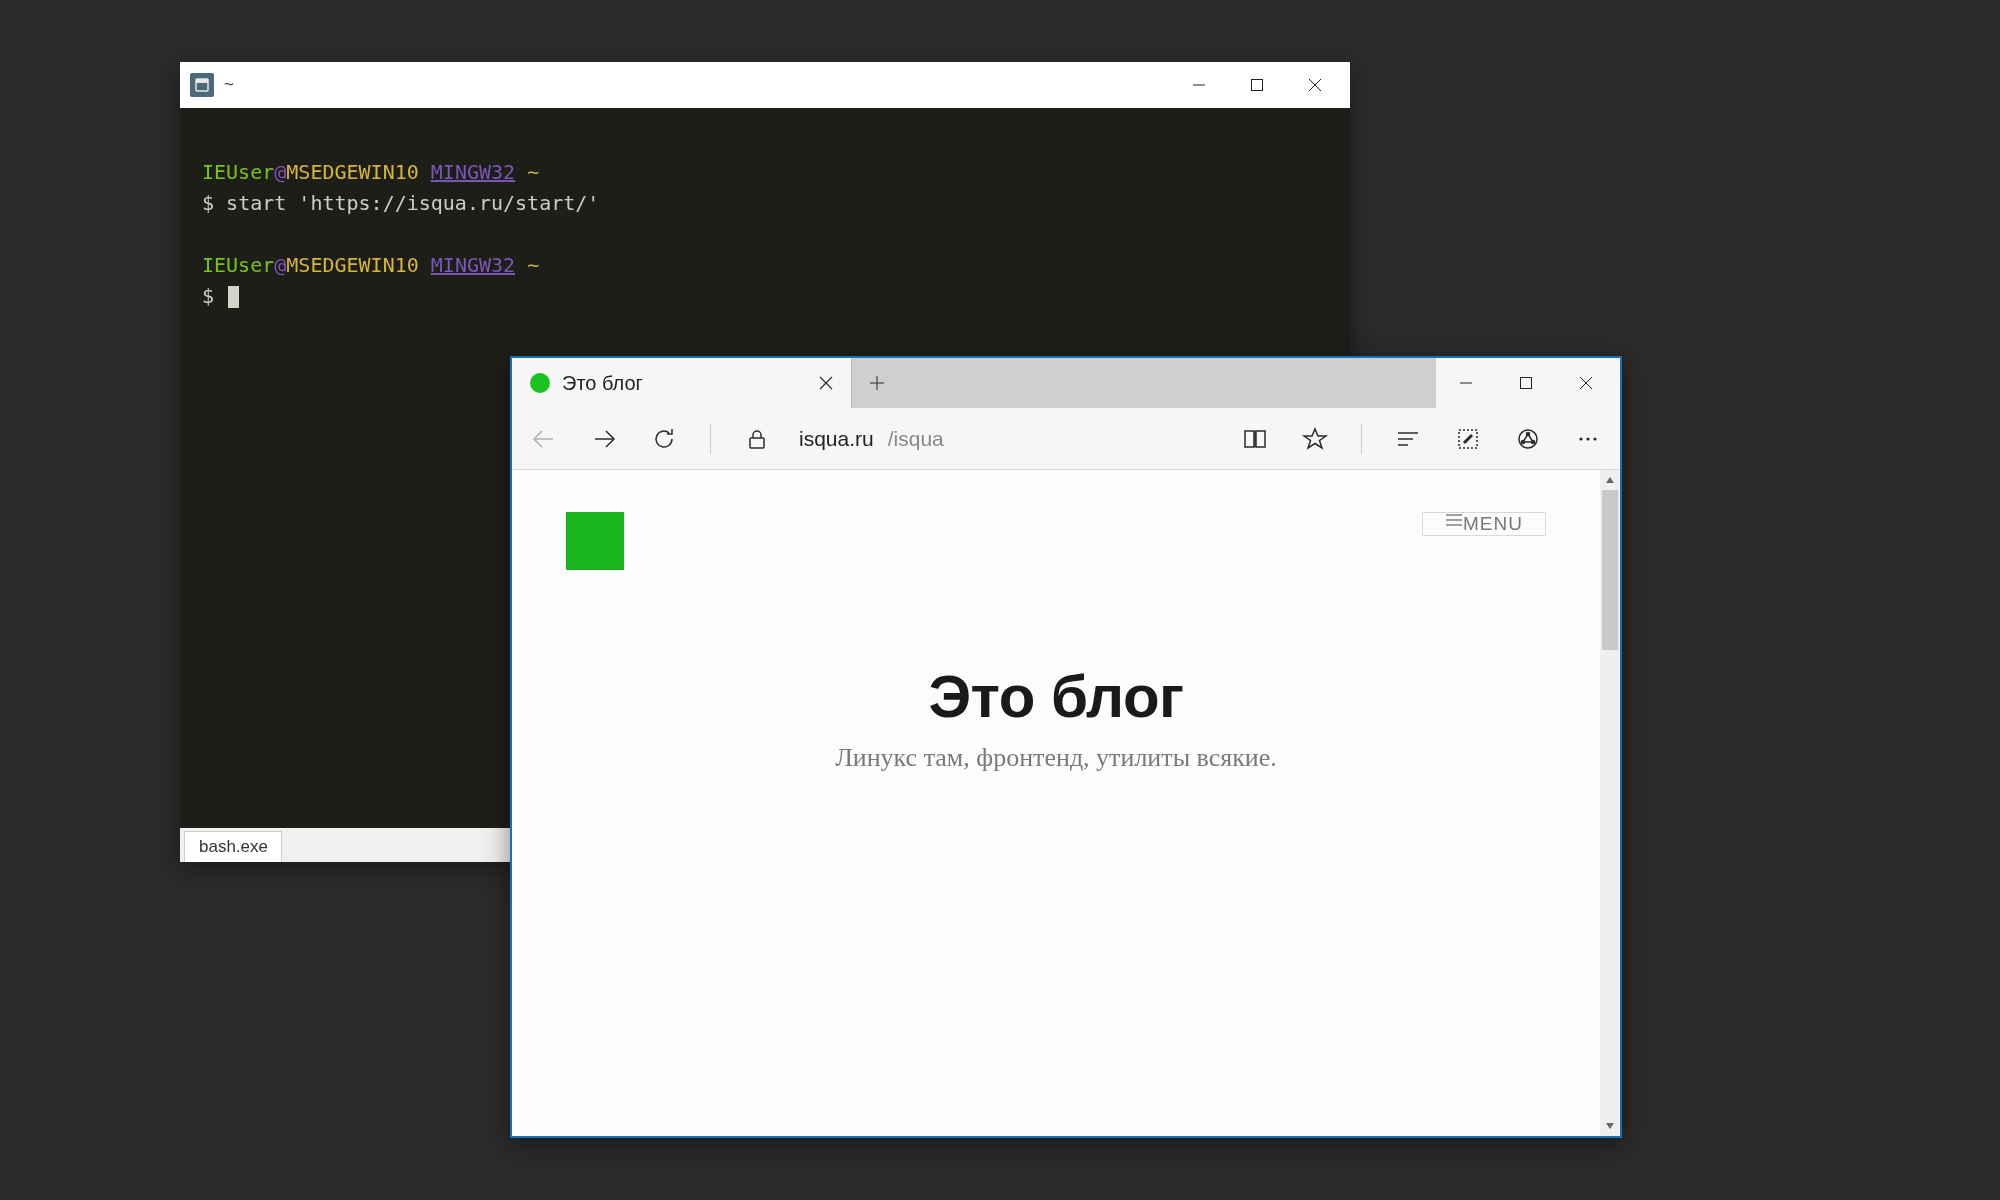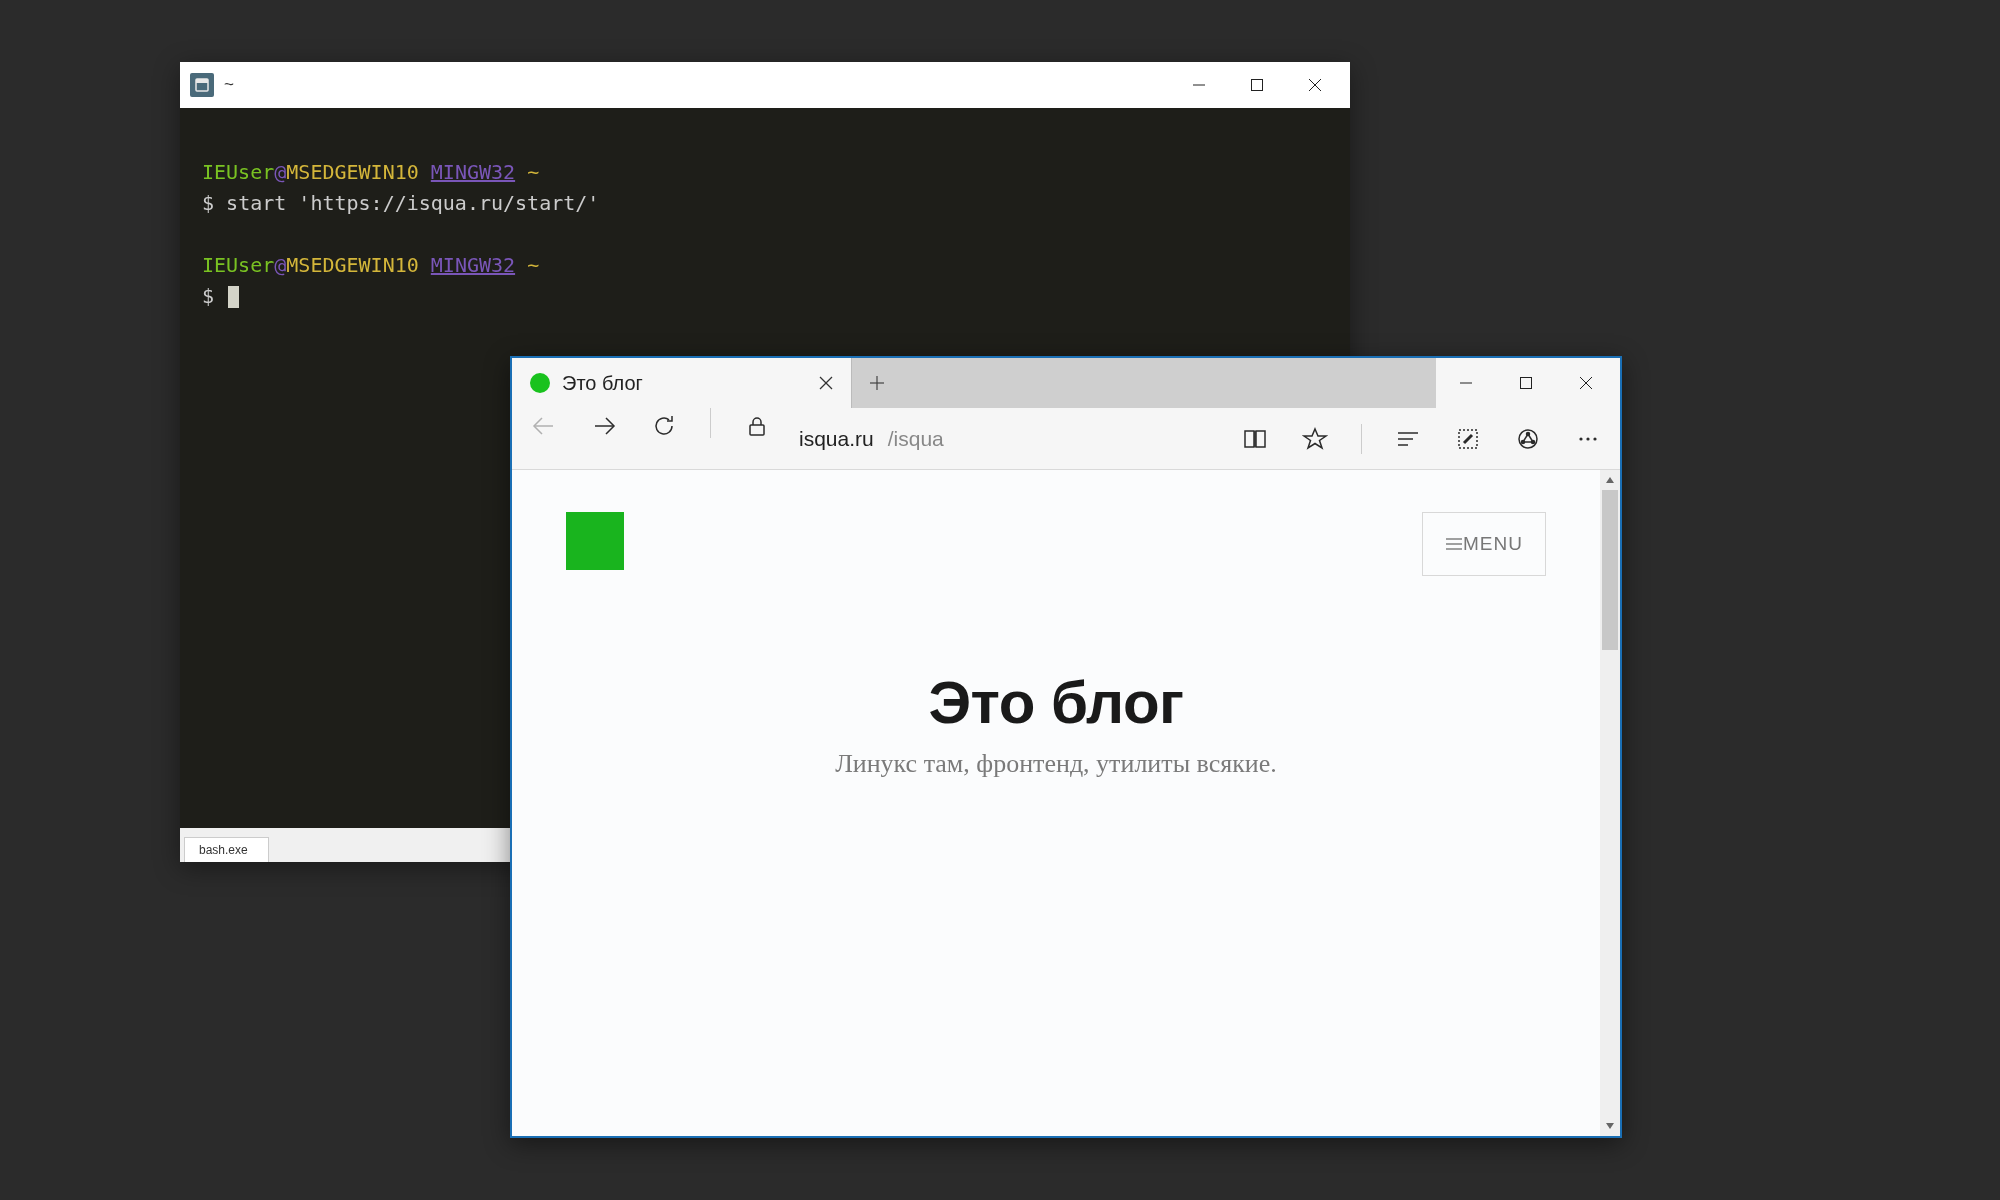--- a/index.html
+++ b/index.html
@@ -76,22 +76,22 @@
     height: 34px;
     background: #f0f0f0;
     display: flex;
     align-items: flex-end;
     padding: 0 4px;
   }
   .task-tab {
     background: #fff;
     border: 1px solid #ccc;
     border-bottom: none;
-    padding: 5px 20px 5px 14px;
-    font-size: 12px;
+    padding: 5px 13px 5px 14px;
+    font-size: 17px;
     color: #333;
   }
 
   
   .browser-window {
     position: absolute;
     left: 510px;
     top: 356px;
     width: 1112px;
     height: 782px;
@@ -134,20 +134,21 @@
   .newtab svg { width: 18px; height: 18px; stroke: #444; stroke-width: 1.2; fill: none; }
   .br-tabbar-spacer { flex:1; }
   .br-winbtns { display:flex; align-items:center; padding-right:4px; background:#f6f6f6; }
   .br-winbtns .win-btn { width: 60px; height: 48px; }
 
   .br-toolbar {
     height: 62px;
     border-bottom: 1px solid #d9d9d9;
     background: #f6f6f6;
     display: flex;
+    align-items: center;
     padding: 0 14px;
     gap: 24px;
   }
   .tb-btn {
     width: 36px; height: 36px;
     display:flex; align-items:center; justify-content:center;
   }
   .tb-btn svg { width: 26px; height: 26px; stroke: #2b2b2b; stroke-width: 1.5; fill: none; }
   .tb-btn.disabled svg { stroke: #b0b0b0; }
   .tb-divider { width:1px; height:30px; background:#ccc; margin: 0 4px; }
@@ -178,22 +179,22 @@
   .page-top {
     display: flex;
     justify-content: space-between;
     align-items: flex-start;
   }
   .logo-sq {
     width: 58px; height: 58px; background: #19b41e;
   }
   .menu-btn {
     border: 1px solid #d8d8d8;
-    padding: 20px 22px;
-    display: flex; align-items: center; 
+    padding: 0 22px;
+    display: flex; align-items: flex-start; 
     color: #777; font-size: 19px; letter-spacing: 1px;
   }
   .menu-btn svg { width:18px; height:14px; stroke:#888; stroke-width:1.6; fill:none; }
   .heading {
     text-align: center;
     font-size: 60px;
     font-weight: 700;
     color: #1a1a1a;
     margin-top: 92px;
     letter-spacing: -0.5px;

